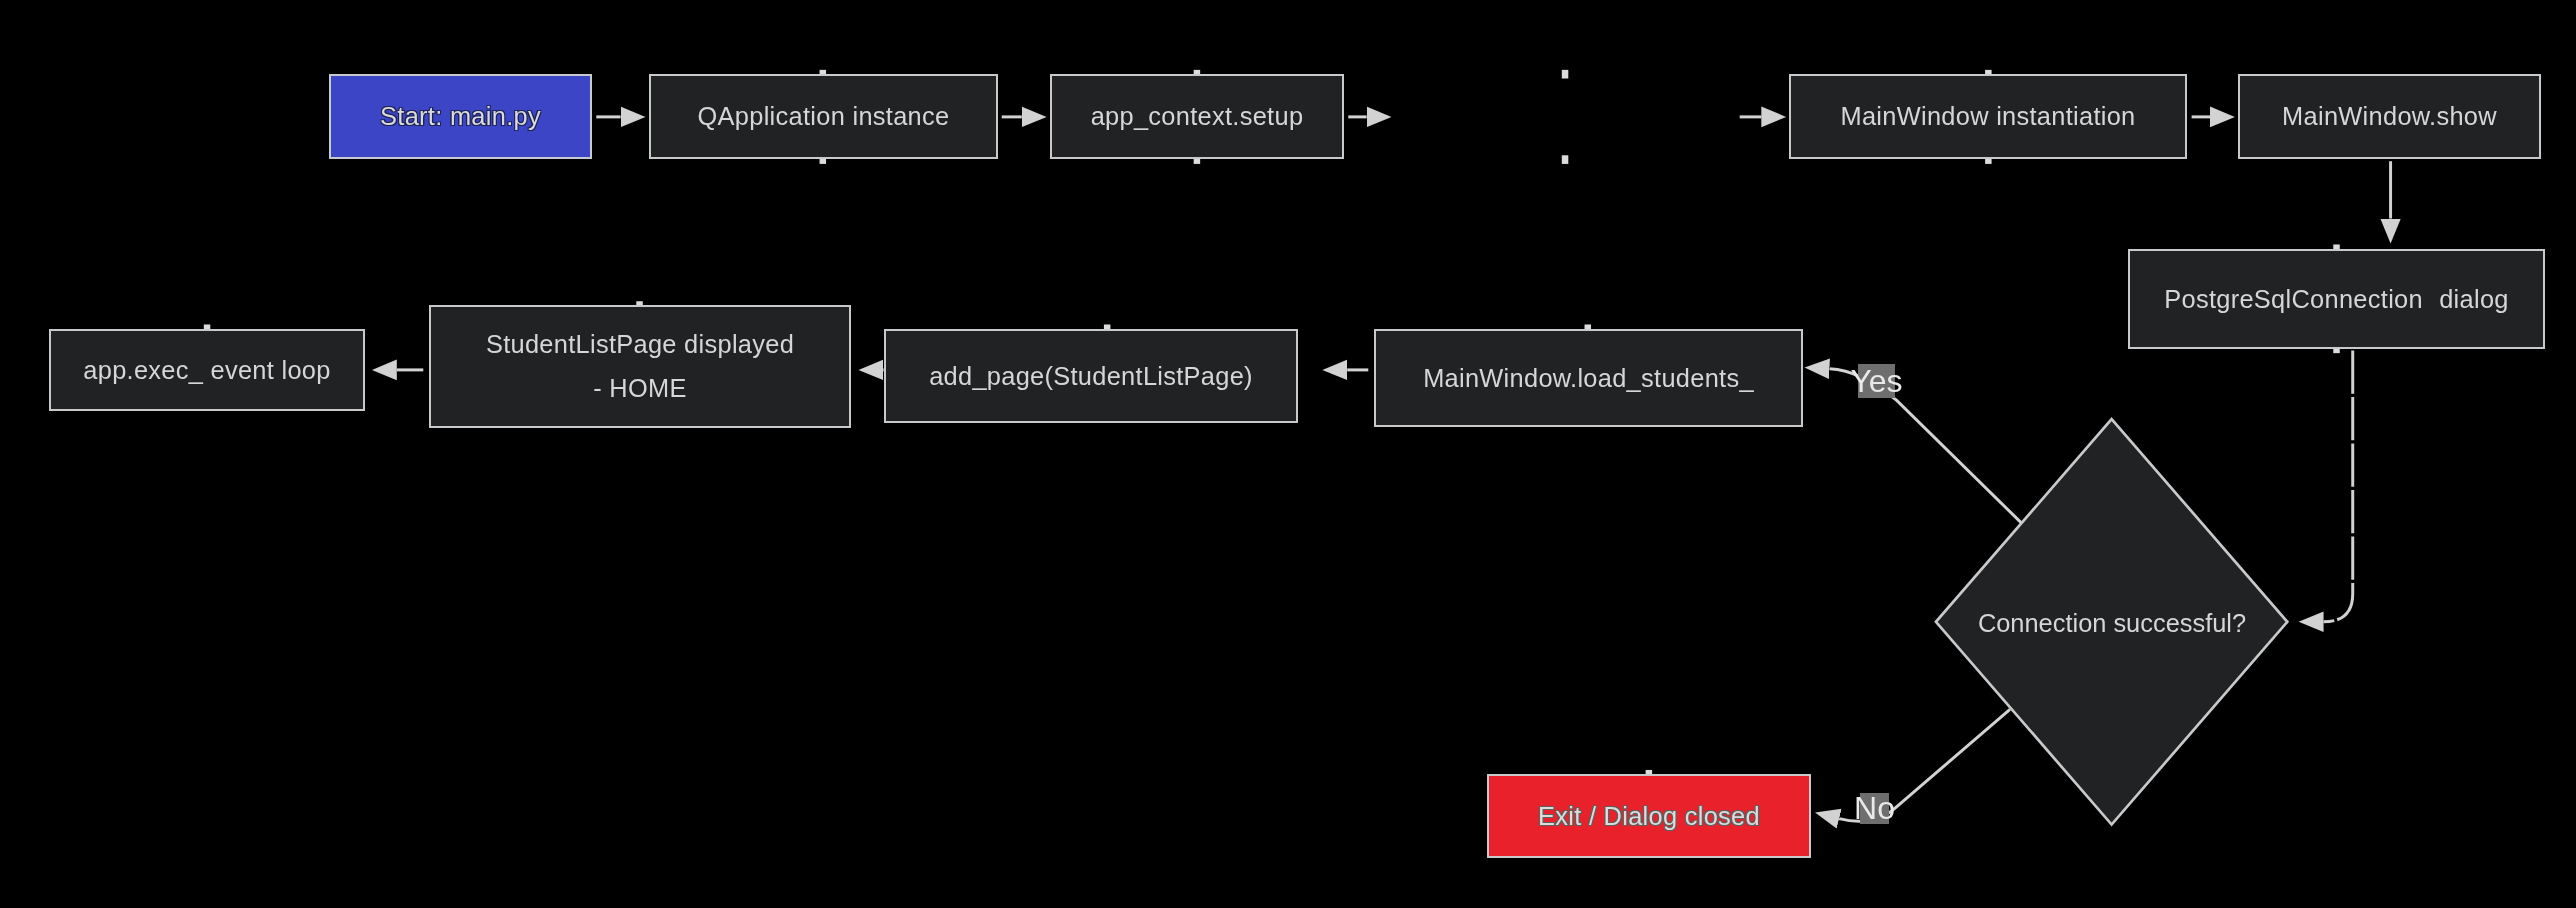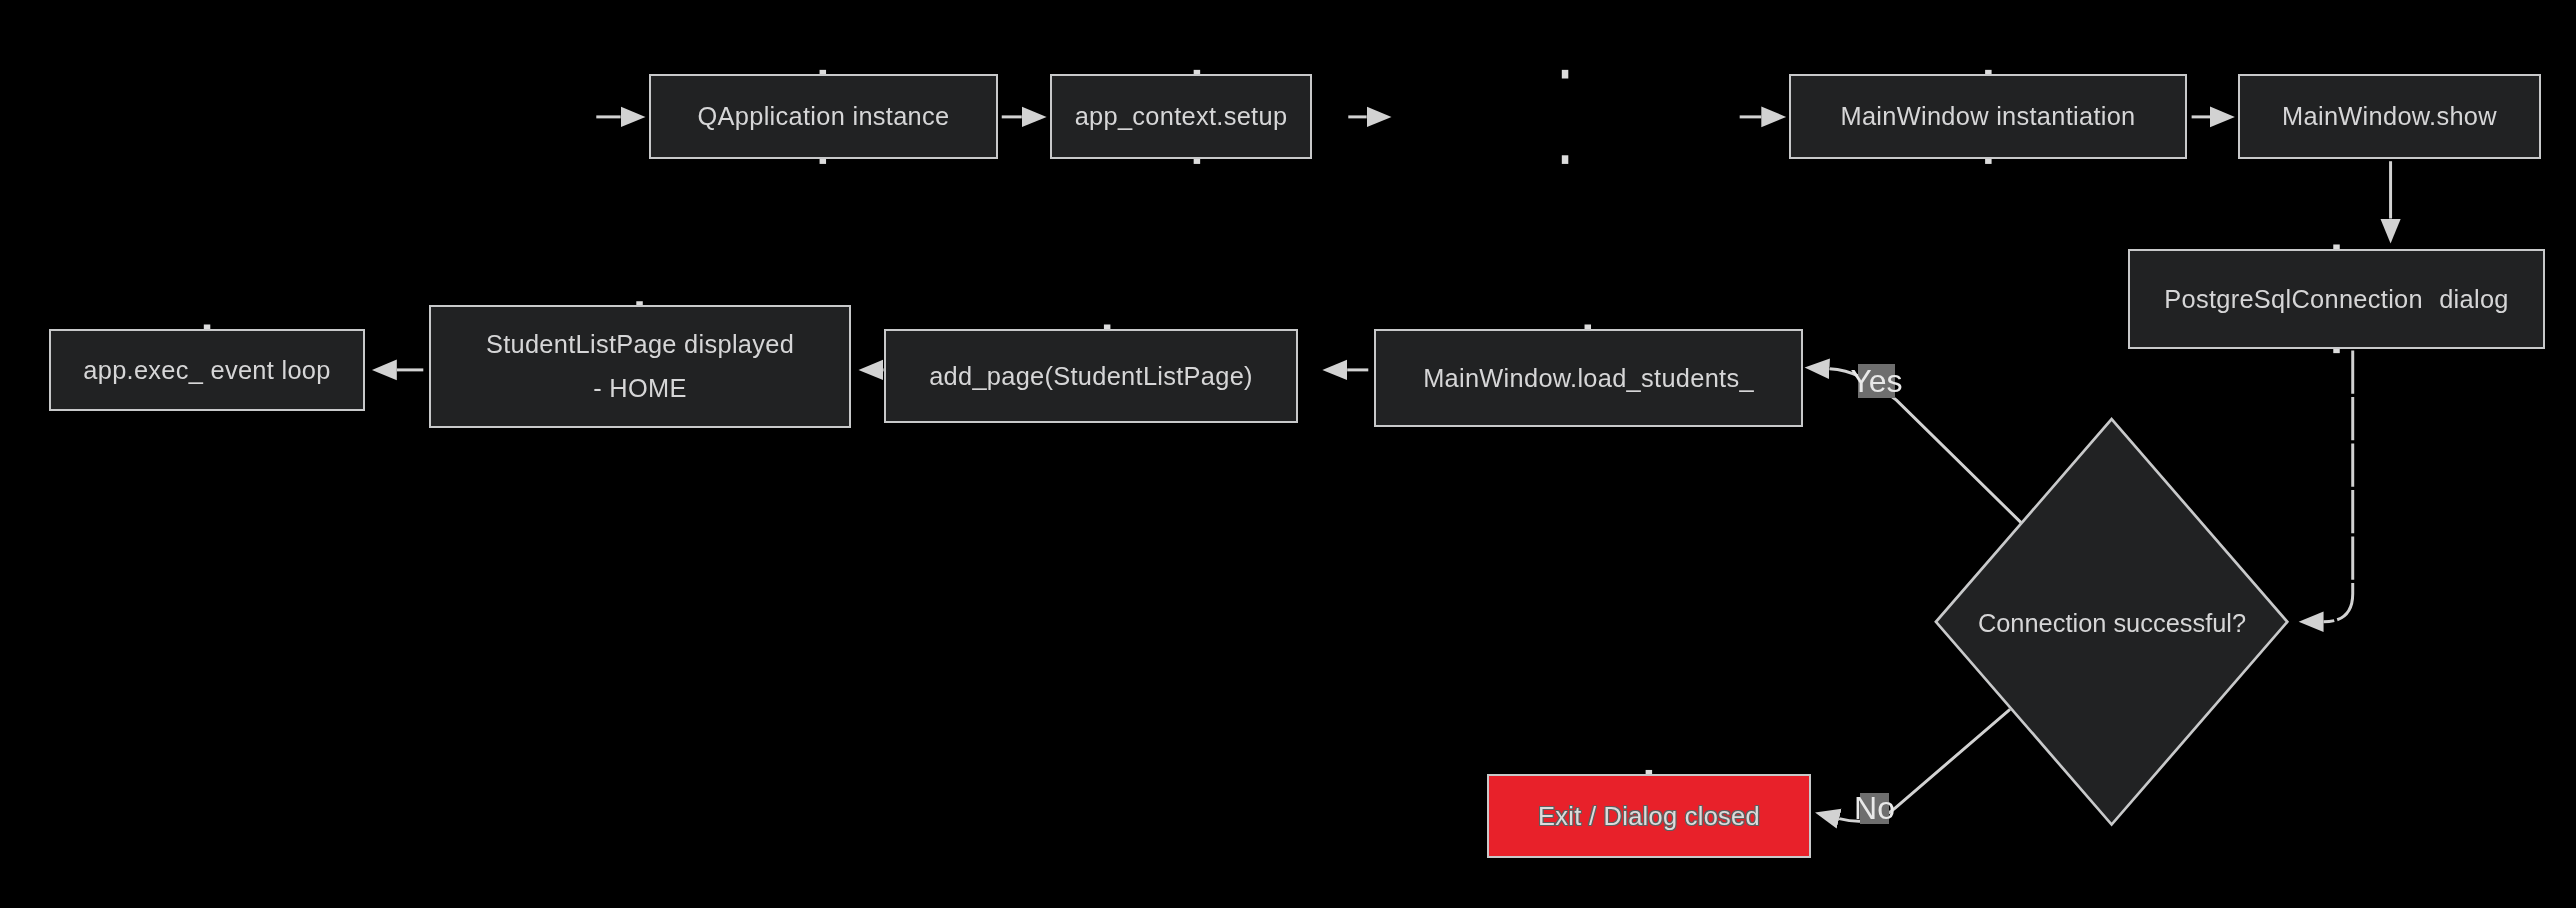--- a/index.html
+++ b/index.html
@@ -123,26 +123,29 @@
       <rect class="tick" x="2042" y="600" width="12" height="16"></rect>
       <rect class="tick" x="2042" y="752" width="12" height="16"></rect>
       <rect class="tick" x="2931" y="600" width="12" height="16"></rect>
       <rect class="tick" x="2931" y="752" width="12" height="16"></rect>
       <rect class="tick" x="1177" y="557" width="12" height="16"></rect>
       <rect class="tick" x="377" y="600" width="12" height="16"></rect>
       <rect class="tick" x="3044" y="1424" width="12" height="16"></rect>
     </g>
   </svg>
 
+  <div class="node start" style="left: 329px; top: 74px; width: 263px; height: 85px; background: rgb(60, 69, 198);">
+    <span>Start: main.py</span>
+  </div>
 
   <div class="node" style="left:649px; top:74px; width:349px; height:85px;">
     <span>QApplication instance</span>
   </div>
 
-  <div class="node" style="left:1050px; top:74px; width:262px; height:85px;">
+  <div class="node" style="left:1050px; top:74px; width:294px; height:85px;">
     <span>app_context.setup</span>
   </div>
 
 
   <div class="node" style="left:1789px; top:74px; width:398px; height:85px;">
     <span>MainWindow instantiation</span>
   </div>
 
   <div class="node" style="left:2238px; top:74px; width:303px; height:85px;">
     <span>MainWindow.show</span>

